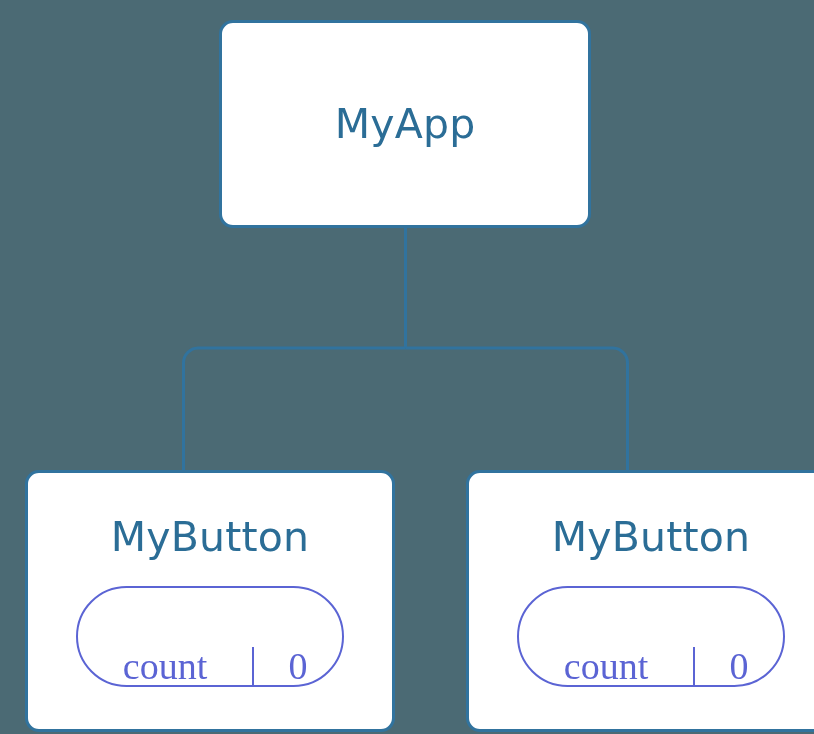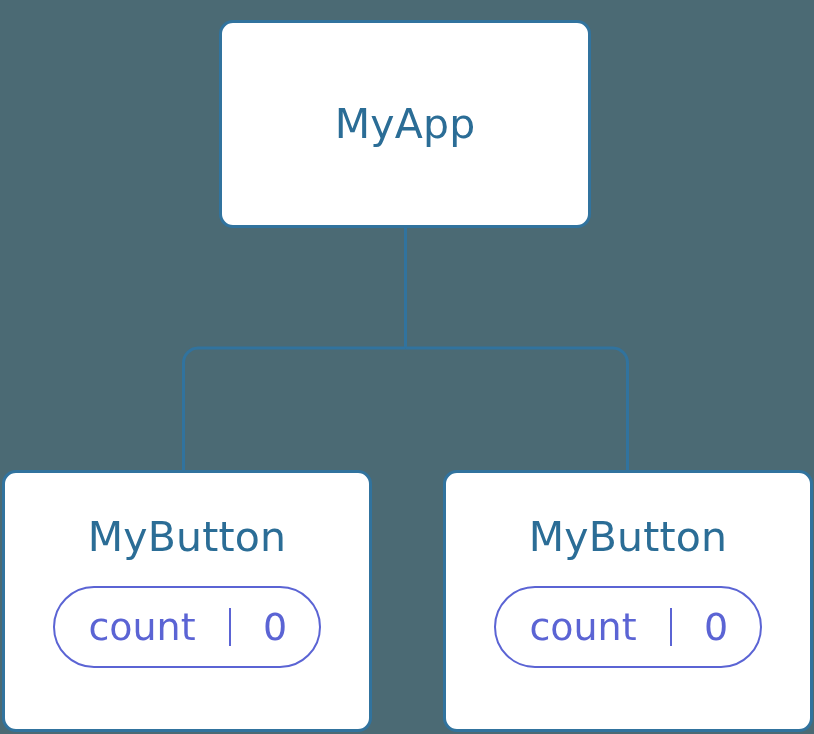--- a/index.html
+++ b/index.html
@@ -64,45 +64,47 @@
   }
   #node-root .node-title {
     font-size: 41px;
   }
 
   
   .node-child {
     top: 470px;
     height: 262px;
     justify-content: flex-start;
+    margin-left: 23px;
   }
   #node-child-0 {
     left: 2px;
     width: 370px;
   }
   #node-child-1 {
     left: 443px;
     width: 370px;
   }
   .node-child .node-title {
     margin-top: 44px;
     font-size: 41px;
   }
 
   
   .state-pill {
     box-sizing: border-box;
     margin-top: 28px;
     width: 268px;
-    height: 82px;
+    height: 101px;
     border: 2px solid #5b64d4;
     border-radius: 52px;
     display: flex;
-    align-items: center;
+    align-items: flex-end;
     overflow: hidden;
+    font-family: Liberation Serif, serif;
   }
   .pill-key {
     flex: 0 0 174px;
     display: flex;
     align-items: center;
     justify-content: center;
     border-right: 2px solid #5b64d4;
   }
   .pill-val {
     flex: 1 1 auto;

